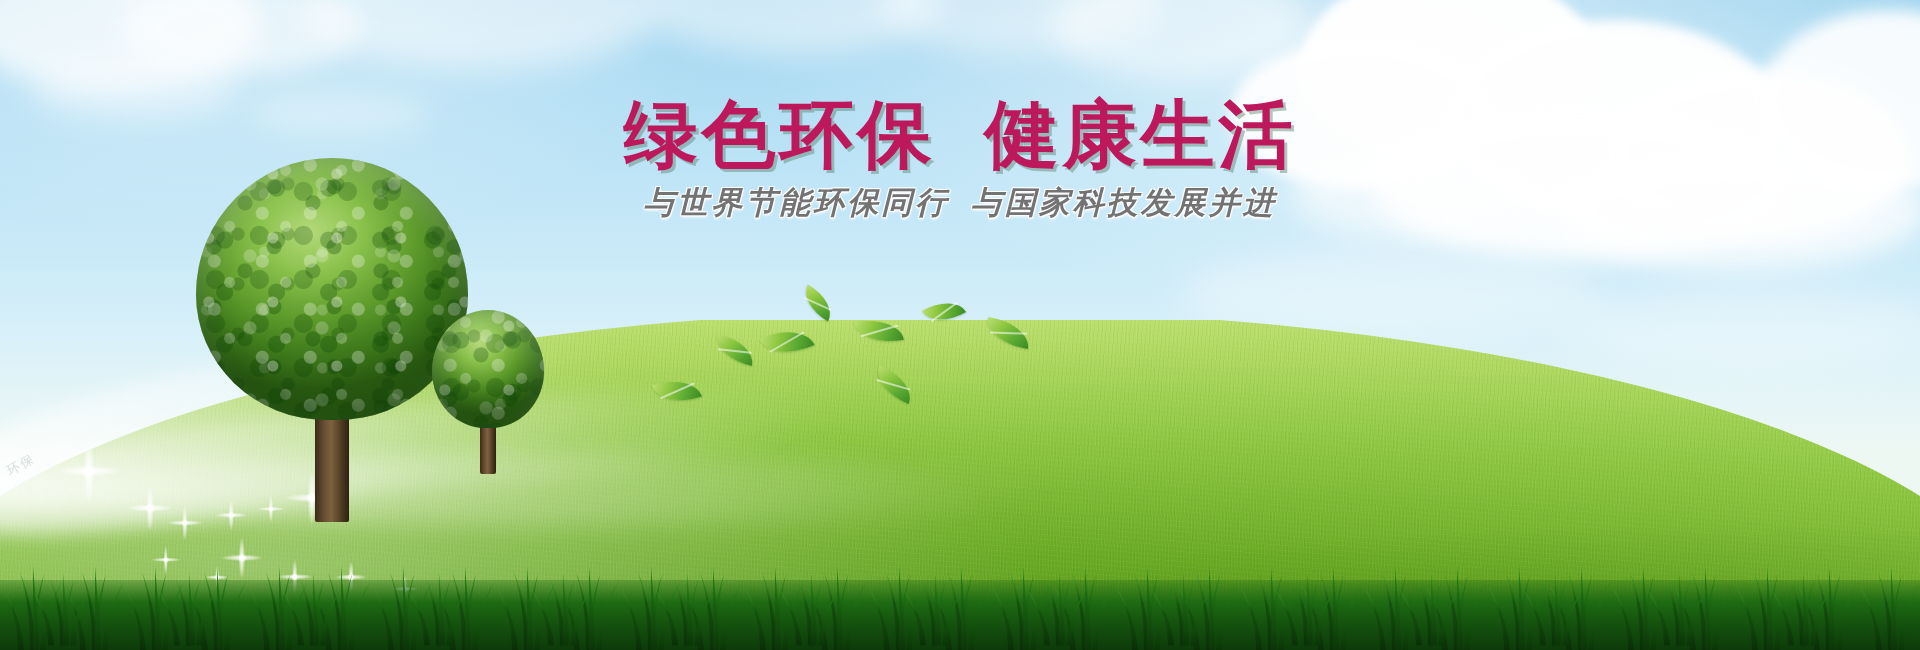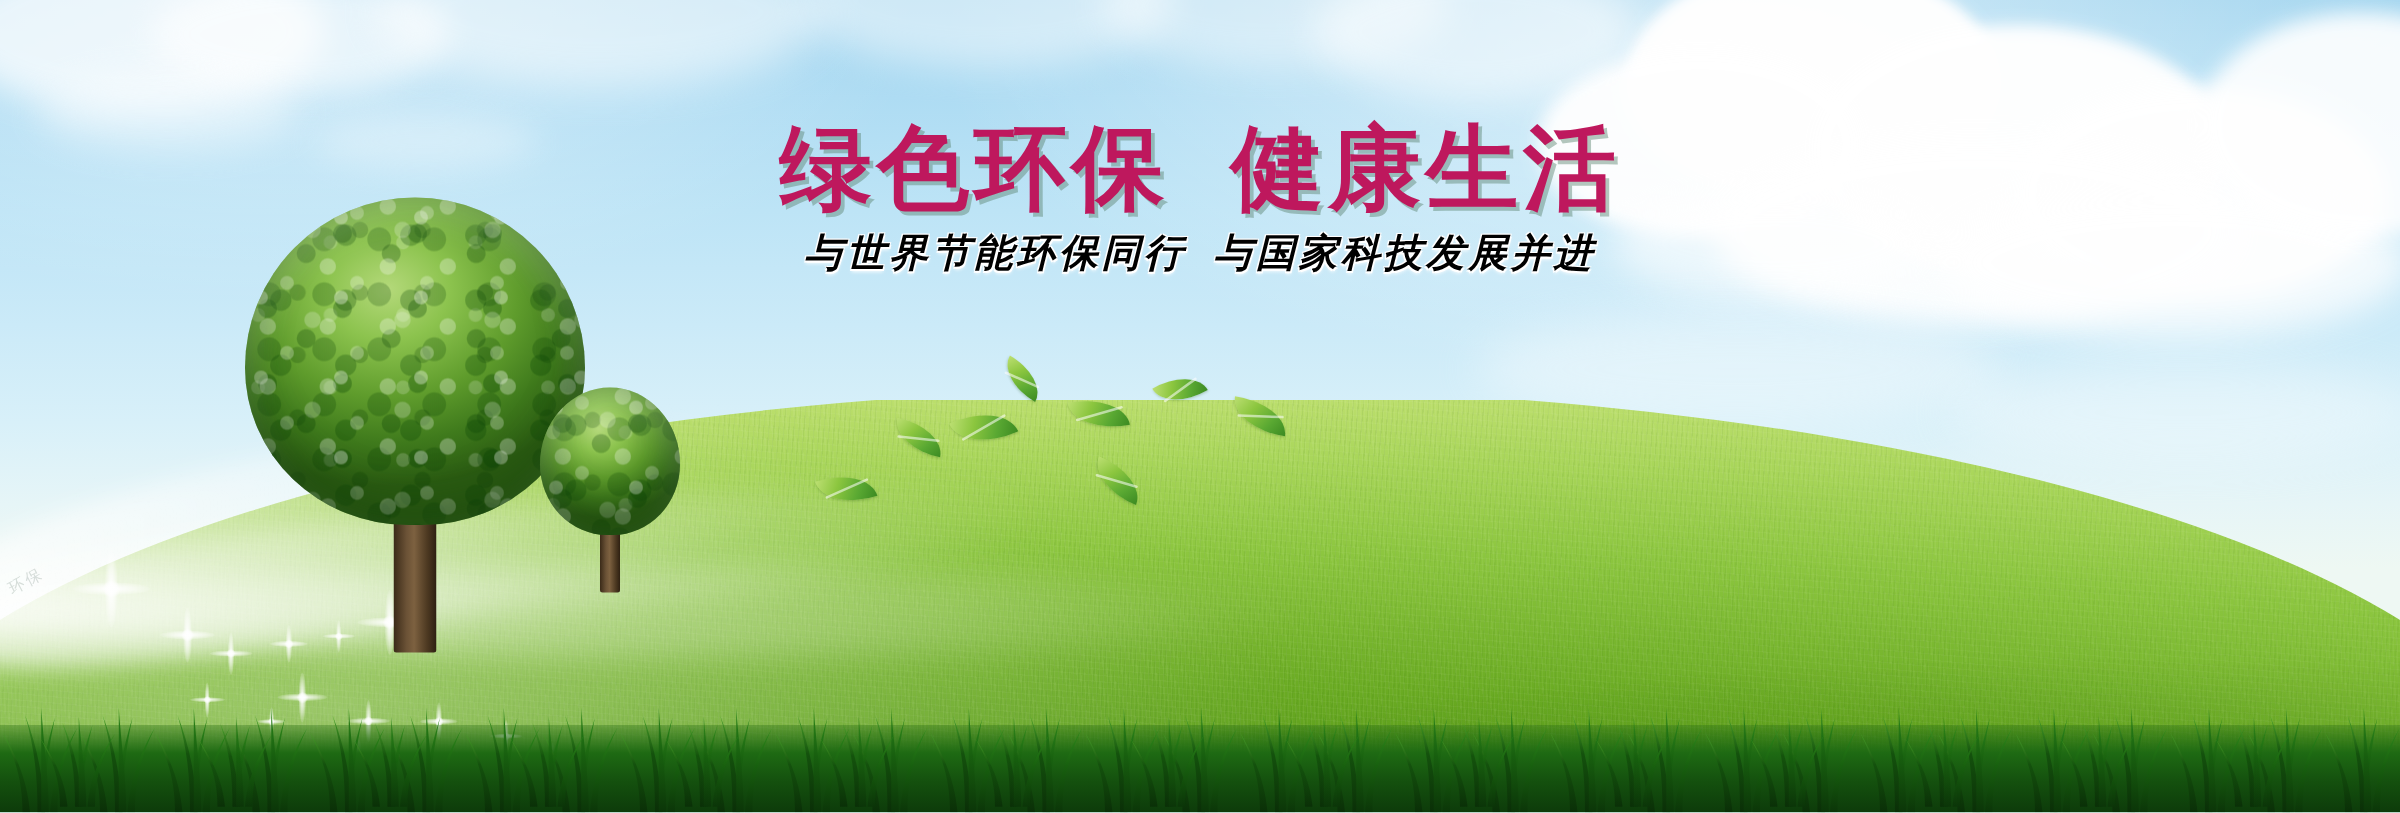--- a/index.html
+++ b/index.html
@@ -221,21 +221,21 @@
     color:#19743a;
     line-height:1.2;
   }
   .subtitle-cn {
     margin-top:10px;
     font-family:"Liberation Serif", serif;
     font-size:31px;
     font-style:italic;
     font-weight:bold;
     letter-spacing:3px;
-    color:#000000;
+    color:#737373;
     line-height:1.25;
     text-shadow:
       1px 1px 0 #ffffff, -1px -1px 0 #ffffff,
       1px -1px 0 #ffffff, -1px 1px 0 #ffffff,
       0 2px 3px rgba(255,255,255,0.9);
     white-space:pre;
   }
 
   
   .watermark {

